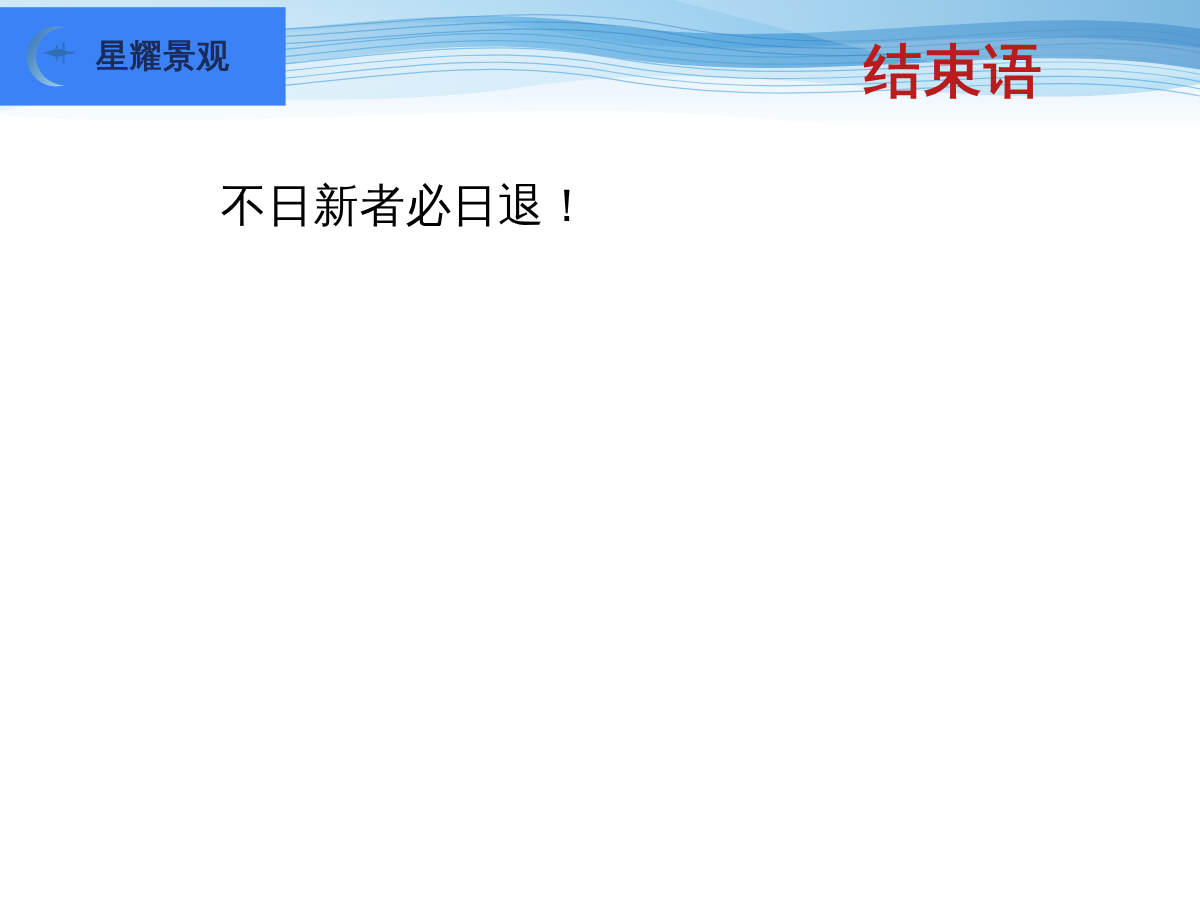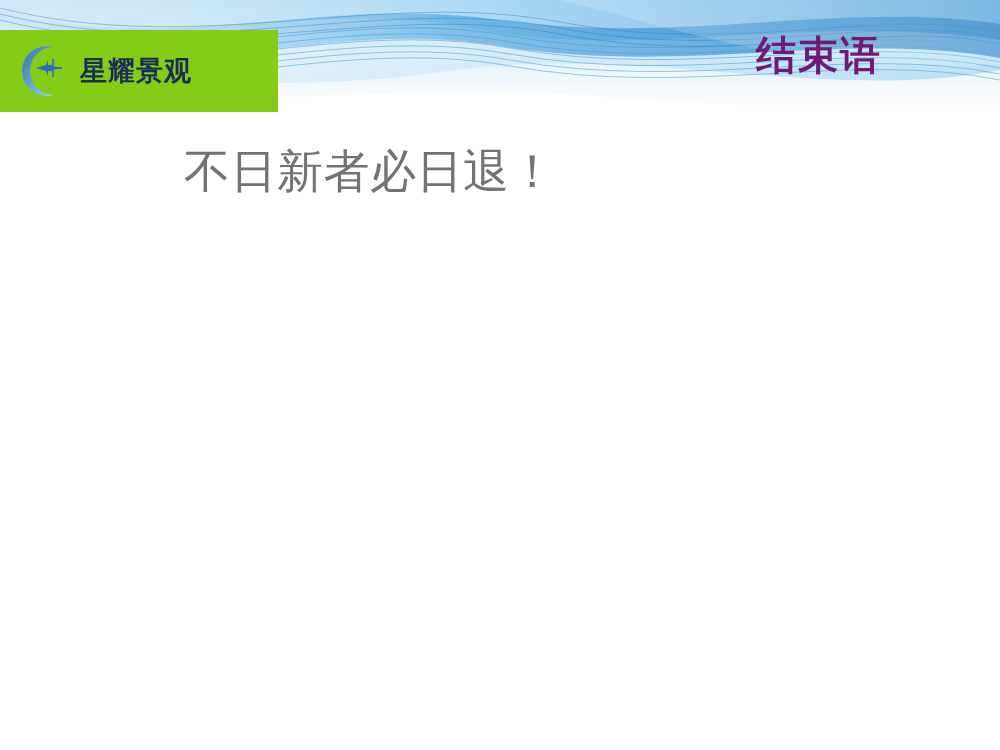--- a/index.html
+++ b/index.html
@@ -36,28 +36,27 @@
     left: 0;
     top: 0;
     display: block;
   }
 
   
   .logo-box {
     position: absolute;
     left: 0px;
     top: 6px;
-    width: 278px;
+    width: 238px;
     height: 82px;
-    background: #84cc16;
+    background: #3b82f6;
     display: flex;
     align-items: center;
     padding-left: 14px;
     box-sizing: border-box;
-    margin-top: 24px;
   }
   .logo-mark {
     width: 58px;
     height: 58px;
     position: relative;
     flex: none;
   }
   .logo-mark svg { display:block; }
   .logo-text {
     margin-left: 8px;
@@ -65,42 +64,42 @@
     font-size: 27px;
     font-weight: bold;
     color: #1a2d5a;
     letter-spacing: 1px;
     white-space: nowrap;
   }
 
   
   .slide-title {
     position: absolute;
-    right: 118px;
+    right: 130px;
     top: 28px;
     font-family: "DejaVu Sans", sans-serif;
-    font-size: 40px;
+    font-size: 48px;
     font-weight: bold;
-    color: #701a75;
+    color: #b91c1c;
     letter-spacing: 2px;
     white-space: nowrap;
   }
 
   
   .body-area {
     position: absolute;
     left: 108px;
     top: 140px;
     width: 800px;
   }
   .para {
     font-family: "DejaVu Serif", "Liberation Serif", serif;
-    font-size: 46px;
+    font-size: 38px;
     line-height: 62px;
-    color: #737373;
+    color: #000000;
     text-align: justify;
     margin: 0 0 4px 0;
     letter-spacing: 0.5px;
   }
   .para.indent {
     text-indent: 76px;
   }
 </style>
 </head>
 <body>

